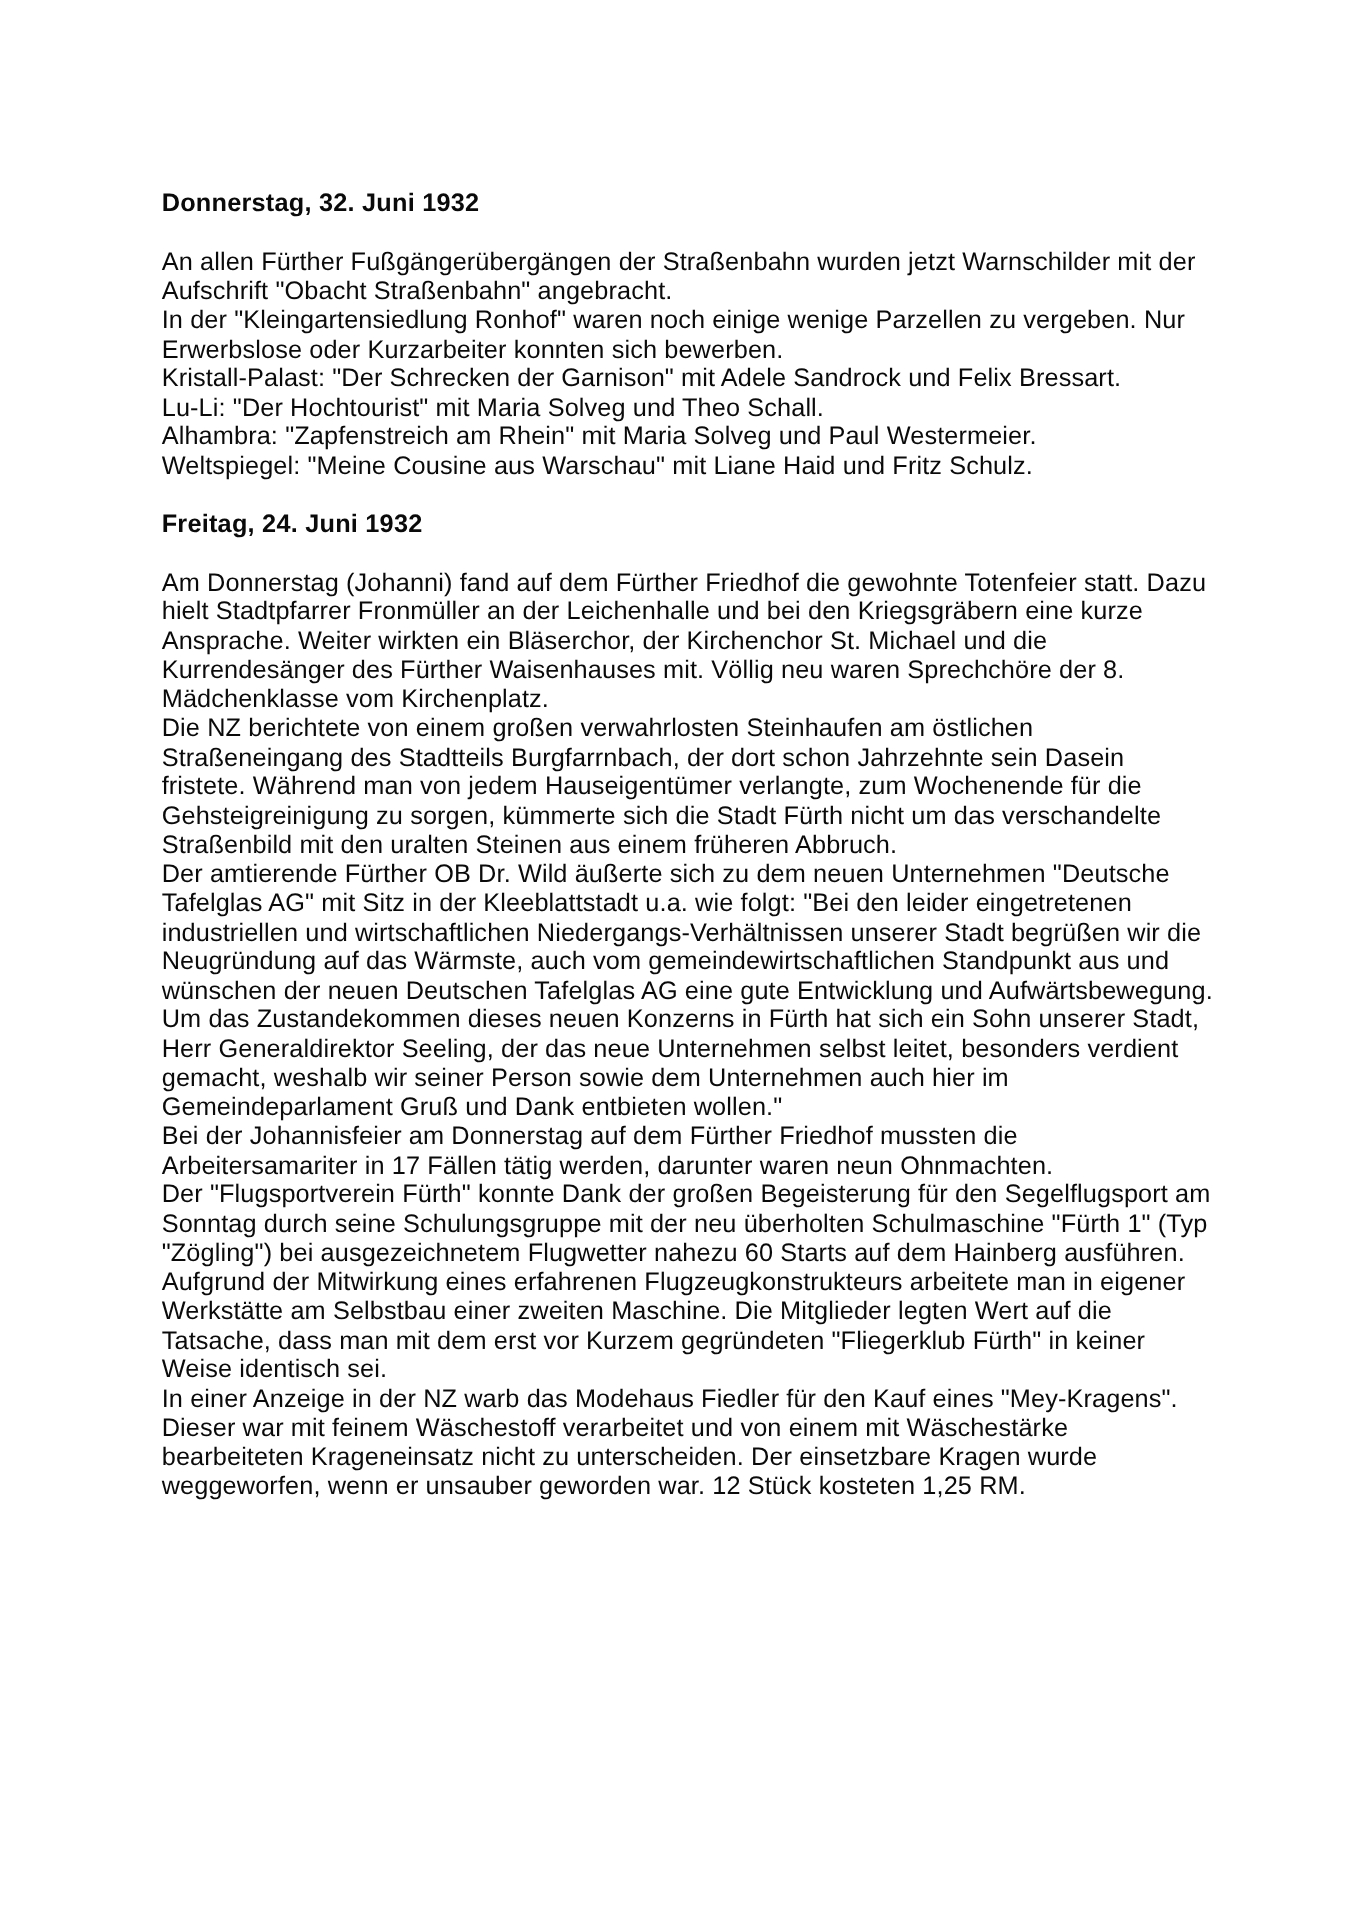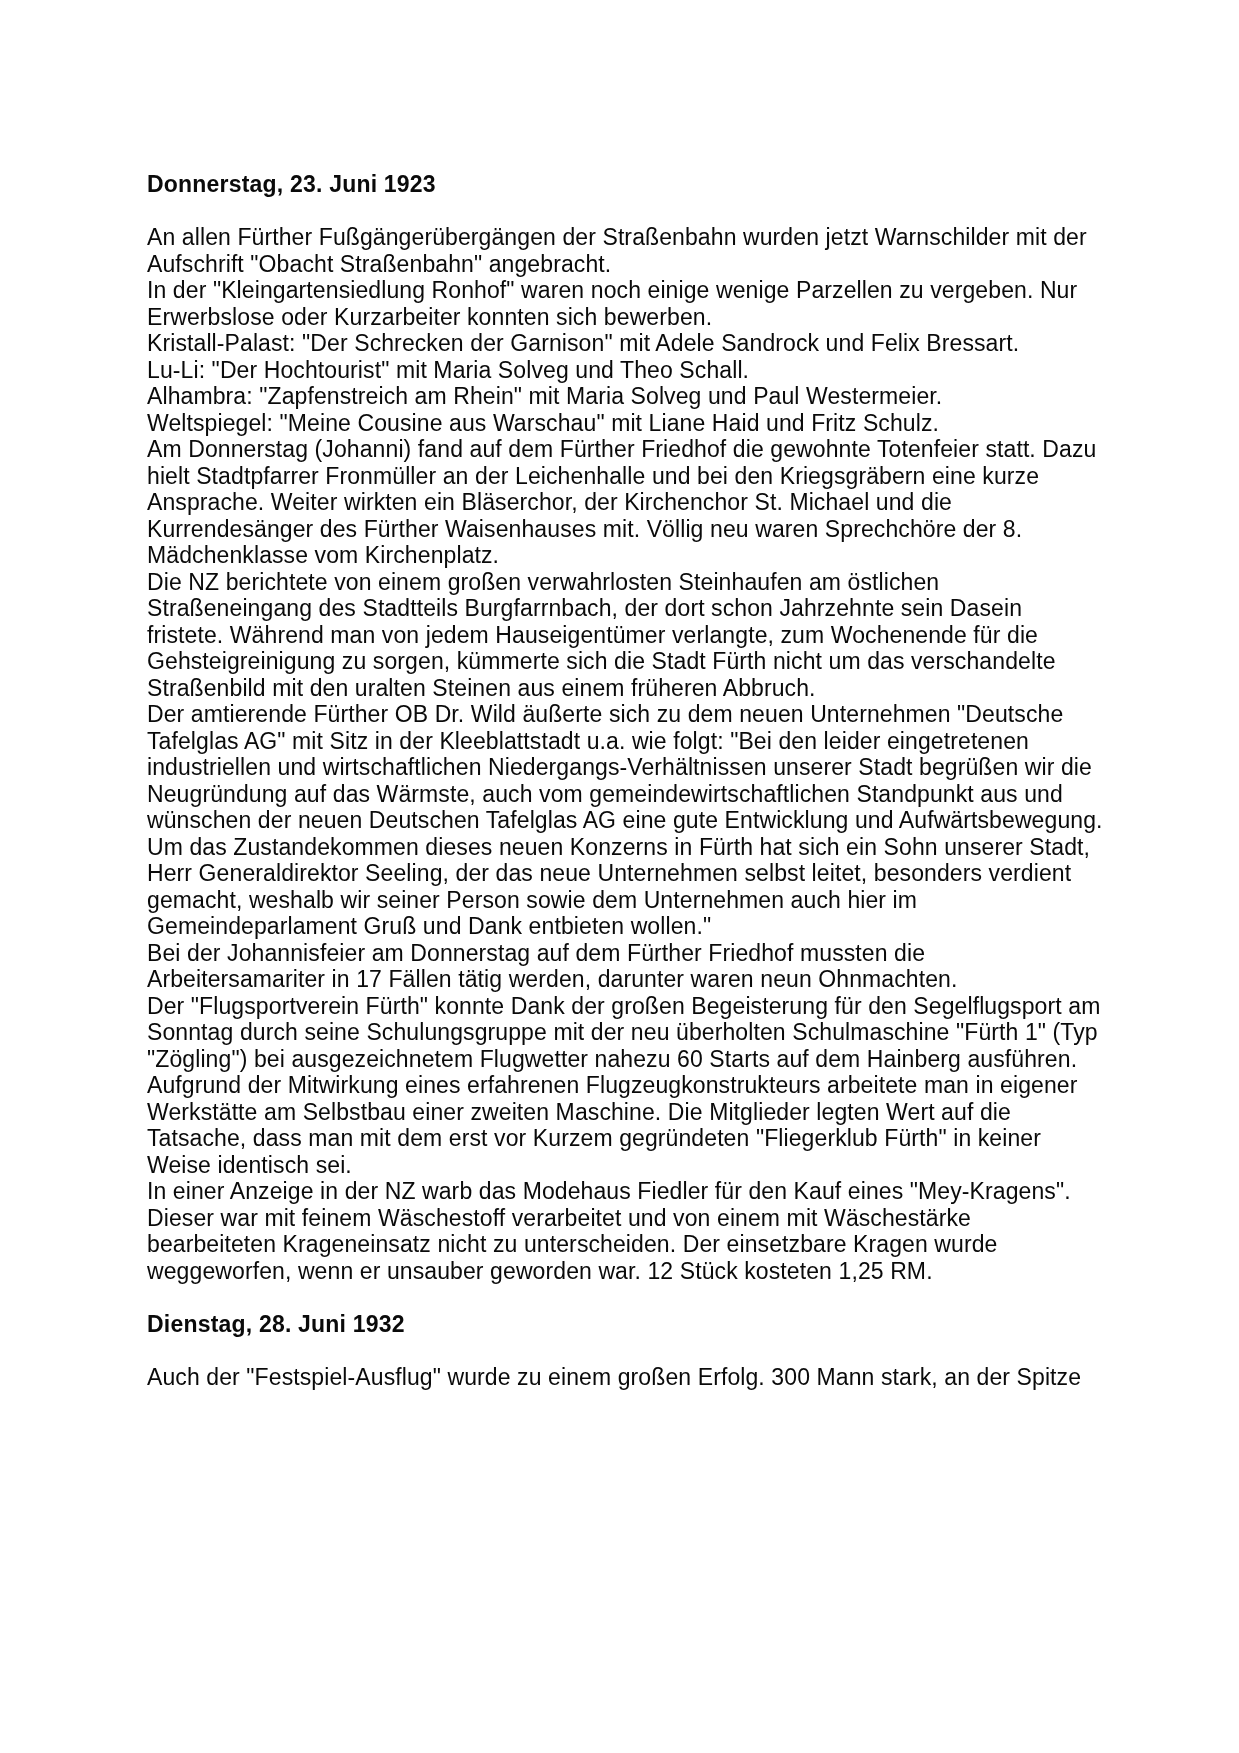--- a/index.html
+++ b/index.html
@@ -35,31 +35,32 @@
     margin: 0;
     letter-spacing: 0.1px;
   }
 </style>
 </head>
 <body>
 
 <div class="page">
   <div id="entries">
       <div class="entry">
-        <div class="entry-heading">Donnerstag, 23. Juni 1923</div>
+        <div class="entry-heading">Donnerstag, 32. Juni 1932</div>
         <div class="entry-body">An allen Fürther Fußgängerübergängen der Straßenbahn wurden jetzt Warnschilder mit der
 Aufschrift "Obacht Straßenbahn" angebracht.
 In der "Kleingartensiedlung Ronhof" waren noch einige wenige Parzellen zu vergeben. Nur
 Erwerbslose oder Kurzarbeiter konnten sich bewerben.
 Kristall-Palast: "Der Schrecken der Garnison" mit Adele Sandrock und Felix Bressart.
 Lu-Li: "Der Hochtourist" mit Maria Solveg und Theo Schall.
 Alhambra: "Zapfenstreich am Rhein" mit Maria Solveg und Paul Westermeier.
 Weltspiegel: "Meine Cousine aus Warschau" mit Liane Haid und Fritz Schulz.</div>
       </div>
       <div class="entry">
+        <div class="entry-heading">Freitag, 24. Juni 1932</div>
         <div class="entry-body">Am Donnerstag (Johanni) fand auf dem Fürther Friedhof die gewohnte Totenfeier statt. Dazu
 hielt Stadtpfarrer Fronmüller an der Leichenhalle und bei den Kriegsgräbern eine kurze
 Ansprache. Weiter wirkten ein Bläserchor, der Kirchenchor St. Michael und die
 Kurrendesänger des Fürther Waisenhauses mit. Völlig neu waren Sprechchöre der 8.
 Mädchenklasse vom Kirchenplatz.
 Die NZ berichtete von einem großen verwahrlosten Steinhaufen am östlichen
 Straßeneingang des Stadtteils Burgfarrnbach, der dort schon Jahrzehnte sein Dasein
 fristete. Während man von jedem Hauseigentümer verlangte, zum Wochenende für die
 Gehsteigreinigung zu sorgen, kümmerte sich die Stadt Fürth nicht um das verschandelte
 Straßenbild mit den uralten Steinen aus einem früheren Abbruch.</div>
@@ -83,18 +84,14 @@
 "Zögling") bei ausgezeichnetem Flugwetter nahezu 60 Starts auf dem Hainberg ausführen.
 Aufgrund der Mitwirkung eines erfahrenen Flugzeugkonstrukteurs arbeitete man in eigener
 Werkstätte am Selbstbau einer zweiten Maschine. Die Mitglieder legten Wert auf die
 Tatsache, dass man mit dem erst vor Kurzem gegründeten "Fliegerklub Fürth" in keiner
 Weise identisch sei.
 In einer Anzeige in der NZ warb das Modehaus Fiedler für den Kauf eines "Mey-Kragens".
 Dieser war mit feinem Wäschestoff verarbeitet und von einem mit Wäschestärke
 bearbeiteten Krageneinsatz nicht zu unterscheiden. Der einsetzbare Kragen wurde
 weggeworfen, wenn er unsauber geworden war. 12 Stück kosteten 1,25 RM.</div>
       </div>
-      <div class="entry">
-        <div class="entry-heading">Dienstag, 28. Juni 1932</div>
-        <div class="entry-body">Auch der "Festspiel-Ausflug" wurde zu einem großen Erfolg. 300 Mann stark, an der Spitze</div>
-      </div>
     </div>
 </div>
 
 </body></html>

